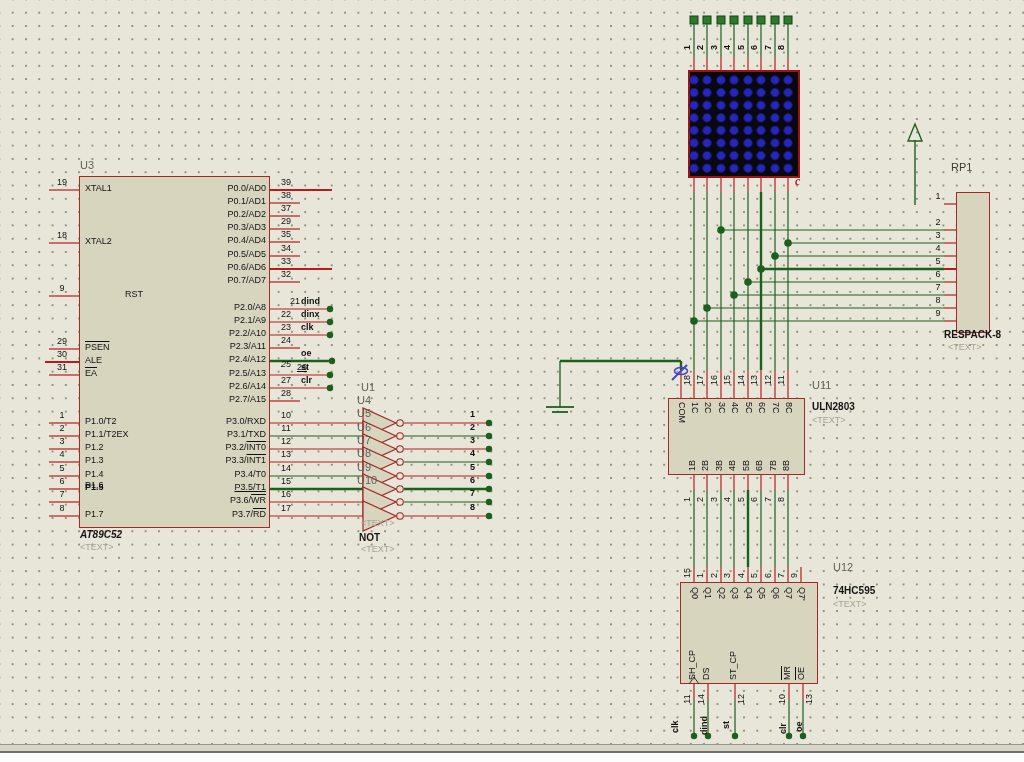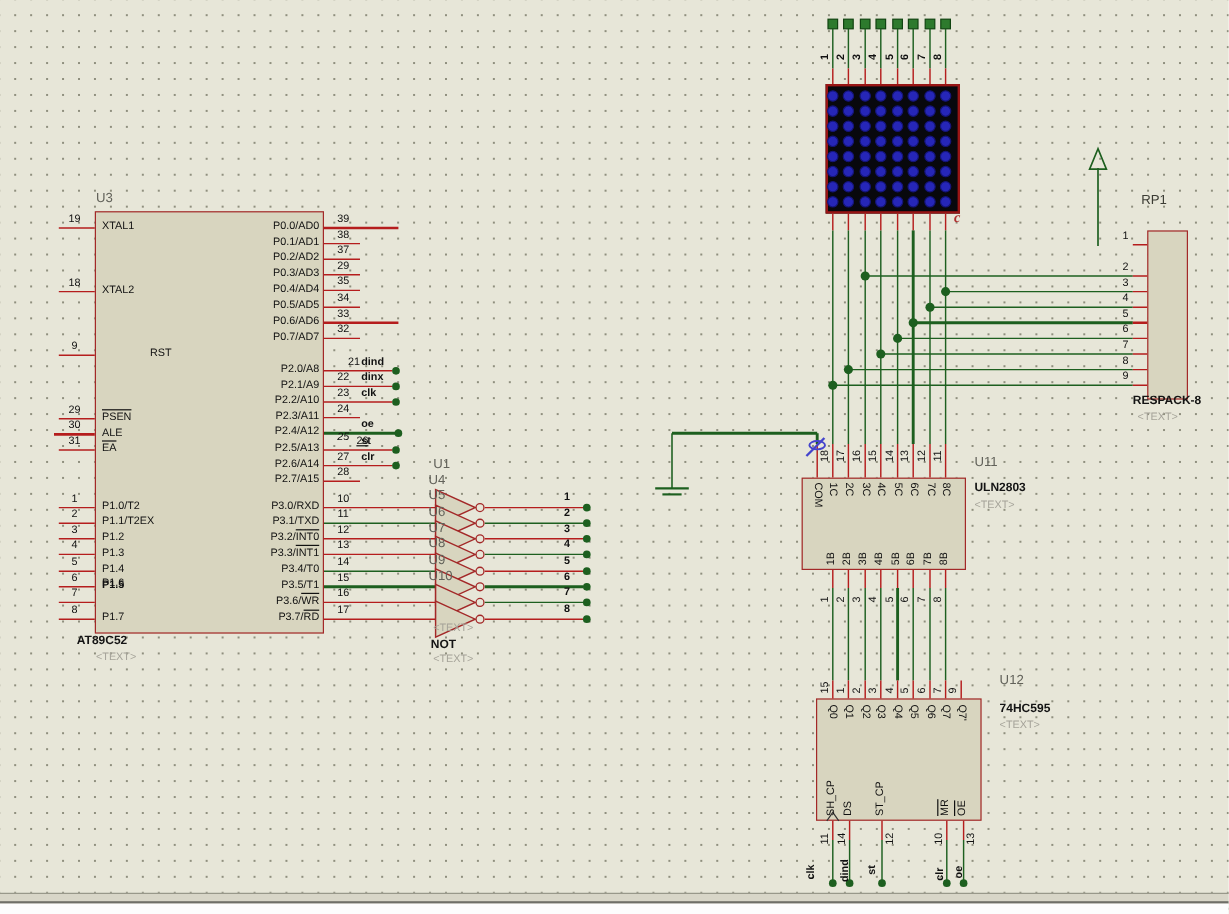--- a/index.html
+++ b/index.html
@@ -301,21 +301,21 @@
       <line x1="560" y1="361" x2="560" y2="407" stroke="#1d5f1f" stroke-width="1.3"></line>
       <line x1="546" y1="407" x2="574" y2="407" stroke="#1d5f1f" stroke-width="1.8"></line>
       <line x1="552" y1="412" x2="568" y2="412" stroke="#1d5f1f" stroke-width="1.8"></line>
       <line x1="915" y1="140" x2="915" y2="205" stroke="#1d5f1f" stroke-width="1.4"></line>
       <polygon points="915,124 908,141 922,141" fill="none" stroke="#1d5f1f" stroke-width="1.4"></polygon>
       <ellipse cx="681" cy="371" rx="6.5" ry="3.5" fill="none" stroke="#4444cc" stroke-width="1.6"></ellipse>
       <line x1="672" y1="380" x2="687" y2="365" stroke="#4444cc" stroke-width="2"></line>
     </svg>
 
   <span class="t ref" style="left:80px;top:159px;">U3</span>
-  <span class="t part" style="left:64px;top:529px;">AT89C52</span>
+  <span class="t part" style="left:80px;top:529px;font-style:italic;">AT89C52</span>
   <span class="t prop" style="left:80px;top:543px;">&lt;TEXT&gt;</span>
 
   <span class="t ref" style="left:361px;top:381px;">U1</span>
   <span class="t prop" style="left:361px;top:519px;">&lt;TEXT&gt;</span>
   <span class="t part" style="left:359px;top:532px;">NOT</span>
   <span class="t prop" style="left:361px;top:545px;">&lt;TEXT&gt;</span>
 
   <span class="t ref" style="left:812px;top:379px;">U11</span>
   <span class="t part" style="left:812px;top:401px;">ULN2803</span>
   <span class="t prop" style="left:812px;top:416px;">&lt;TEXT&gt;</span>
@@ -402,21 +402,21 @@
     <span class="t rlab" style="left: 160px; top: 417px;">P3.0/RXD</span>
     <span class="t num" style="left: 272px; top: 424px;">11</span>
     <span class="t rlab" style="left: 160px; top: 430px;">P3.1/TXD</span>
     <span class="t num" style="left: 272px; top: 437px;">12</span>
     <span class="t rlab" style="left: 160px; top: 443px;"><span>P3.2/</span><span class="ov">INT0</span></span>
     <span class="t num" style="left: 272px; top: 450px;">13</span>
     <span class="t rlab" style="left: 160px; top: 456px;"><span>P3.3/</span><span class="ov">INT1</span></span>
     <span class="t num" style="left: 272px; top: 464px;">14</span>
     <span class="t rlab" style="left: 160px; top: 470px;">P3.4/T0</span>
     <span class="t num" style="left: 272px; top: 477px;">15</span>
-    <span class="t rlab" style="left: 160px; top: 483px;">P3.5/T1</span>
+    <span class="t rlab" style="left: 160px; top: 483px; text-decoration: underline;">P3.5/T1</span>
     <span class="t num" style="left: 272px; top: 490px;">16</span>
     <span class="t rlab" style="left: 160px; top: 496px;"><span>P3.6/</span><span class="ov">WR</span></span>
     <span class="t num" style="left: 272px; top: 504px;">17</span>
     <span class="t rlab" style="left: 160px; top: 510px;"><span>P3.7/</span><span class="ov">RD</span></span>
     <span class="t net" style="left: 470px; top: 410px;">1</span>
     <span class="t net" style="left: 470px; top: 423px;">2</span>
     <span class="t net" style="left: 470px; top: 436px;">3</span>
     <span class="t net" style="left: 470px; top: 449px;">4</span>
     <span class="t net" style="left: 470px; top: 463px;">5</span>
     <span class="t net" style="left: 470px; top: 476px;">6</span>

